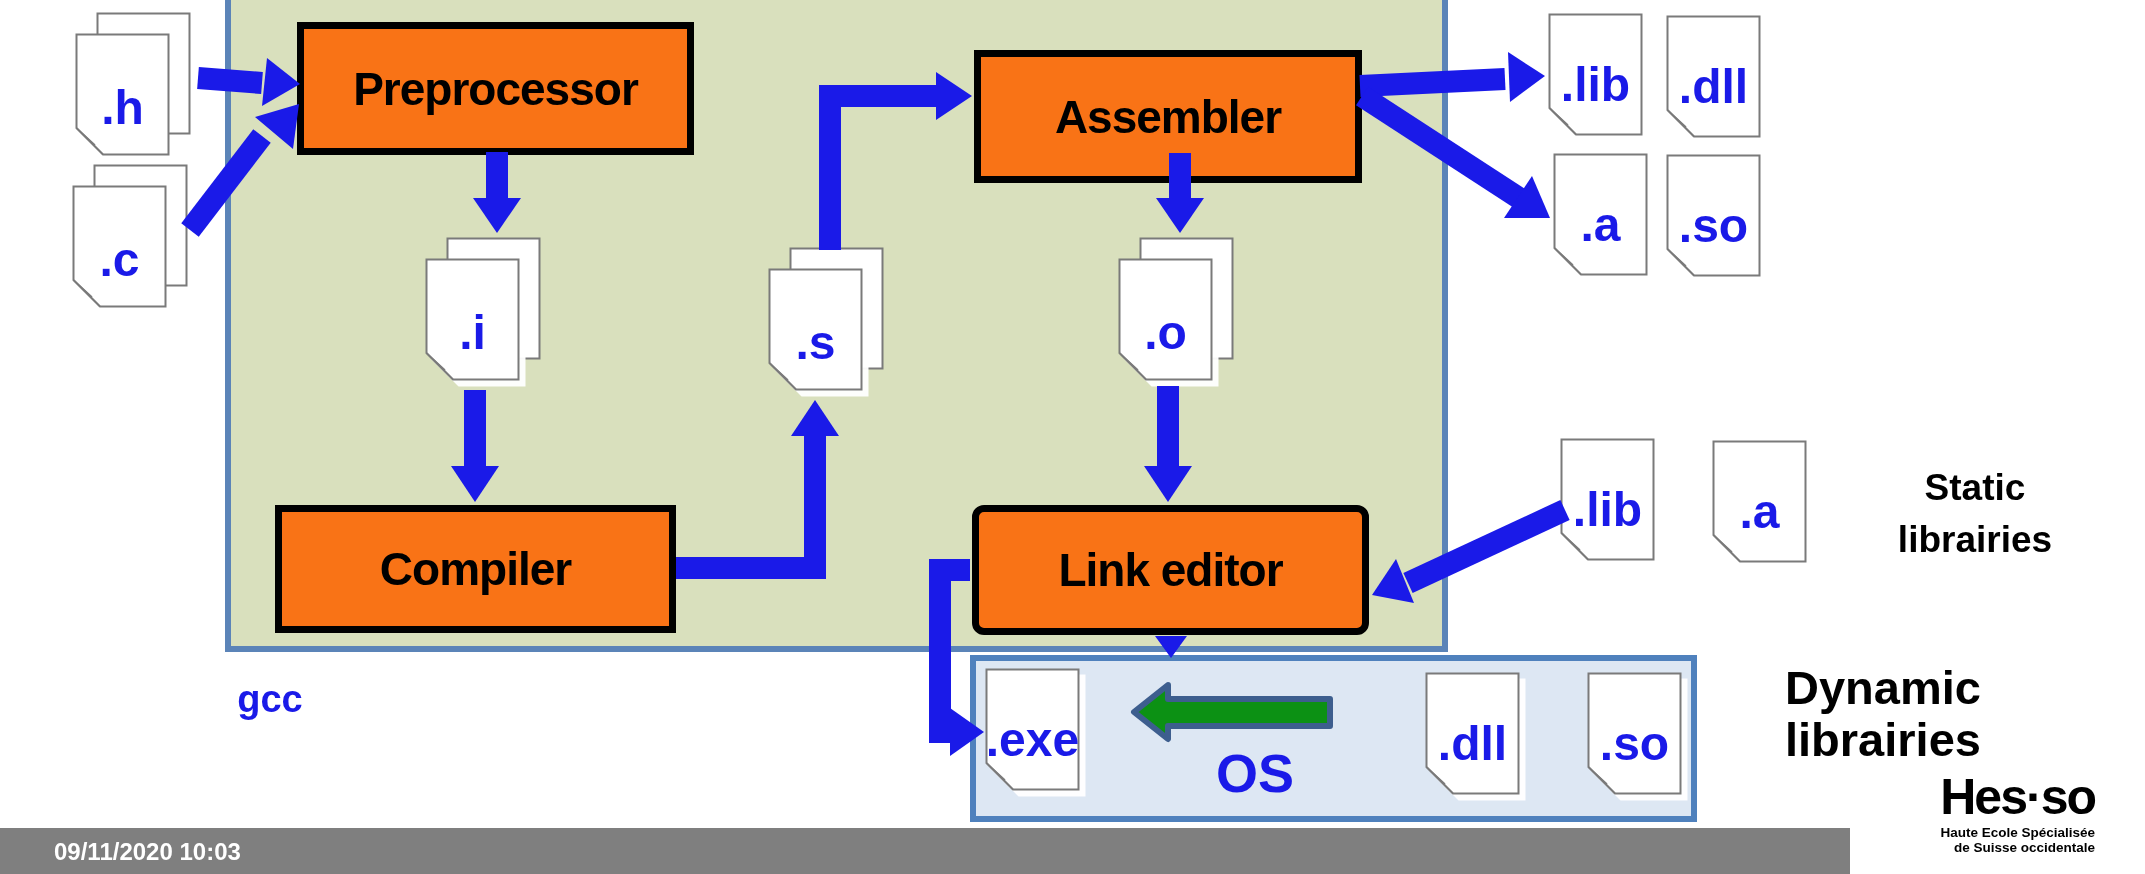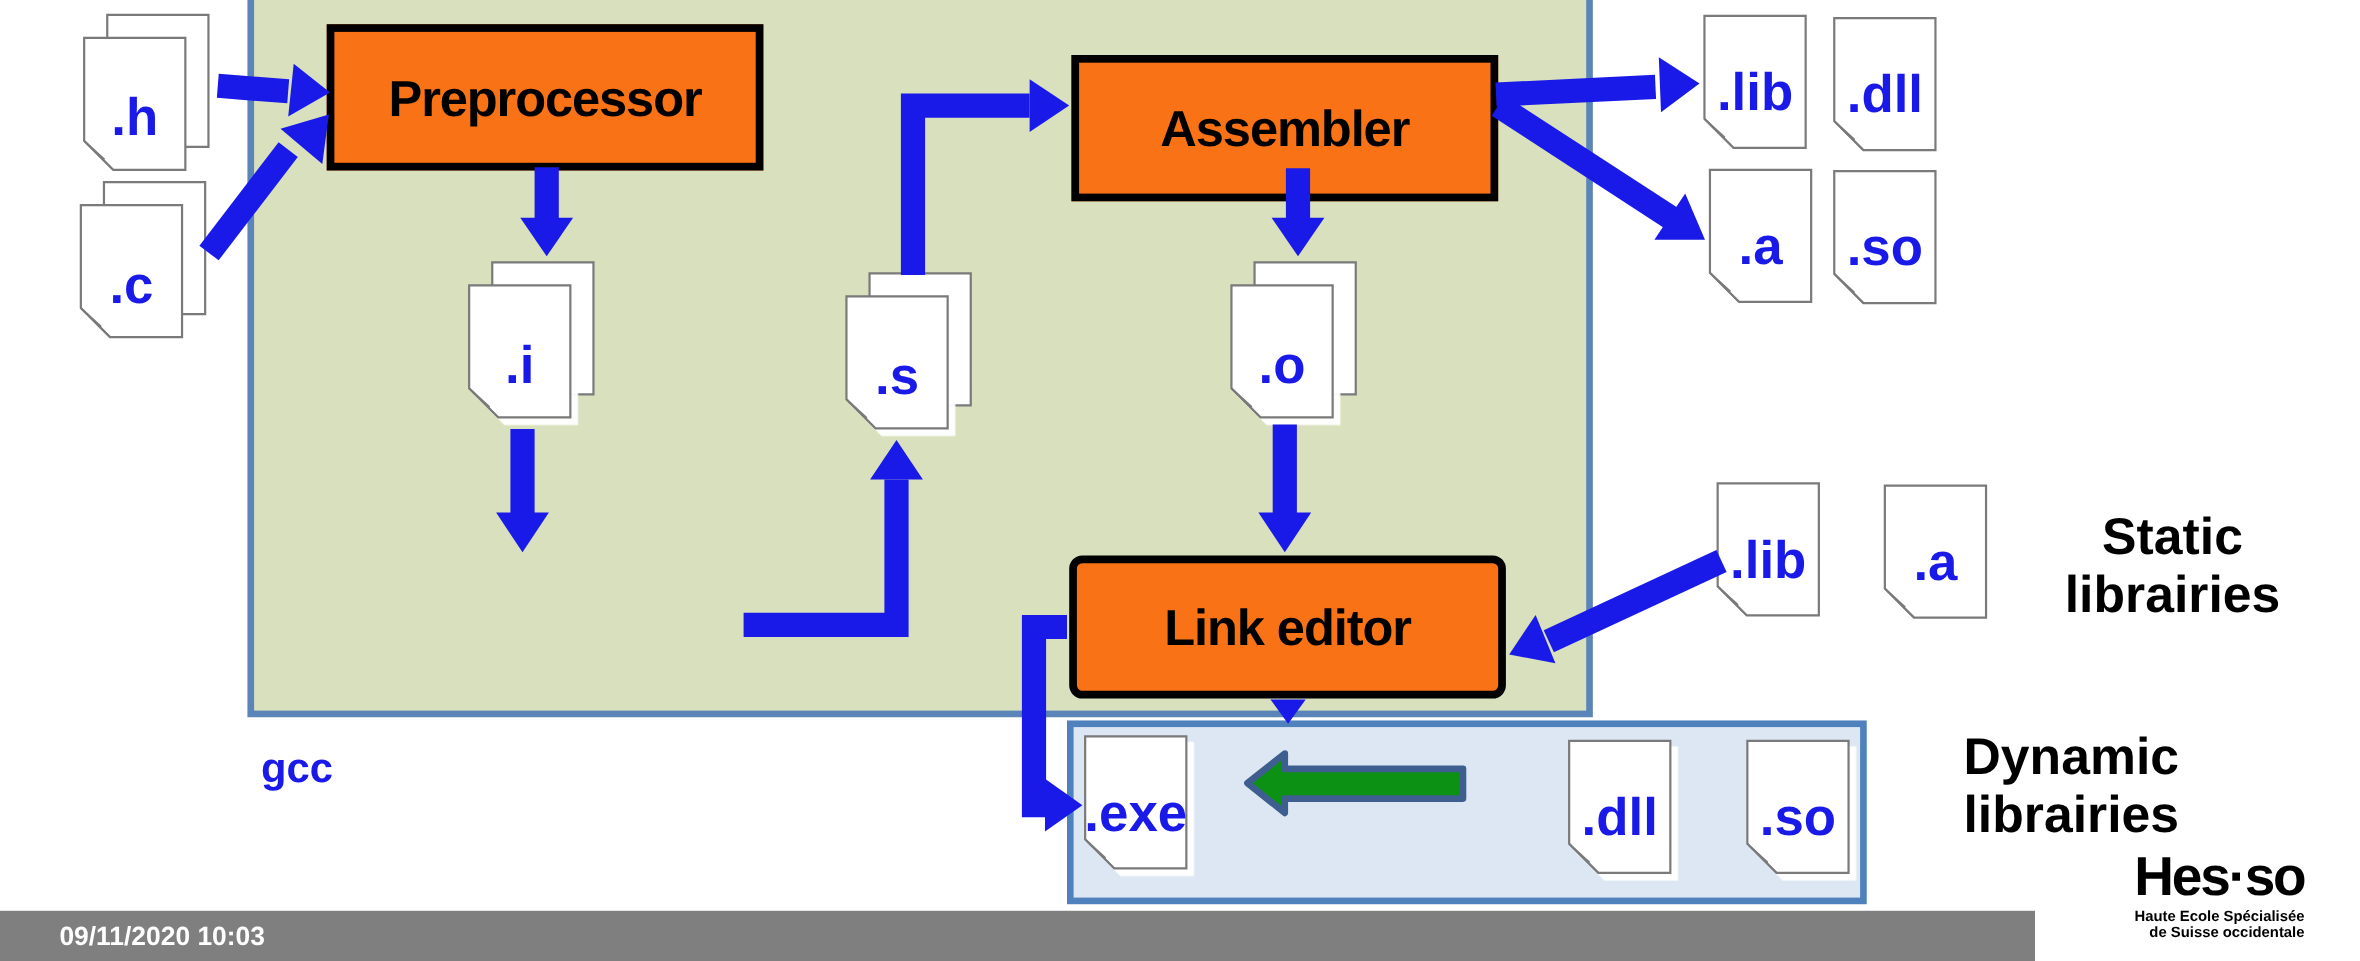--- a/index.html
+++ b/index.html
@@ -27,21 +27,21 @@
   .doc-single svg.front{left:0;top:0;width:95px;height:123px;}
   .doc-label{position:absolute;color:#1a1ae8;font-weight:700;font-size:48px;line-height:1;
              white-space:nowrap;text-align:center;pointer-events:none;}
   .doc-stacked .doc-label{left:-40px;width:175px;top:72px;}
   .doc-single .doc-label{left:-40px;width:175px;top:48px;}
   
   .blue-label{position:absolute;color:#1a1ae8;font-weight:700;}
   .black-label{position:absolute;color:#000;font-weight:700;}
   #gcc-label{left:205px;top:678px;width:130px;font-size:38px;text-align:center;}
   #os-label{left:1180px;top:742px;width:150px;font-size:54px;text-align:center;}
-  #static-label{left:1855px;top:462px;width:240px;font-size:47px;line-height:52px;text-align:center;}
+  #static-label{left:1855px;top:462px;width:240px;font-size:37px;line-height:52px;text-align:center;}
   #dynamic-label{left:1785px;top:662px;width:320px;font-size:47px;line-height:52px;text-align:left;}
   #timestamp{position:absolute;left:54px;top:838px;color:#fff;font-size:24px;font-weight:700;}
   #hesso{position:absolute;left:1795px;top:772px;width:300px;text-align:right;color:#000;}
   #hesso .name{font-size:50px;font-weight:700;letter-spacing:-2px;line-height:50px;}
   #hesso .tagline{font-size:13.5px;font-weight:700;line-height:15px;margin-top:3px;}
   
   #arrows{position:absolute;left:0;top:0;width:2145px;height:874px;pointer-events:none;}
   #arrows .bl{stroke:#1a1ae8;stroke-width:22;fill:none;}
   #arrows .bh{fill:#1a1ae8;stroke:none;}
 </style>
@@ -53,20 +53,23 @@
   <div id="gcc-box" class="panel"></div>
   <div id="os-box" class="panel"></div>
   <div id="footer-bar" class="panel"></div>
 
   <div class="pbox" style="left:297px;top:22px;width:397px;height:133px;">
     <span>Preprocessor</span>
   </div>
   <div class="pbox" style="left:974px;top:22px;width:388px;height:133px;margin-top:28px;">
     <span>Assembler</span>
   </div>
+  <div class="pbox" style="left:275px;top:505px;width:401px;height:128px;">
+    <span>Compiler</span>
+  </div>
   <div class="pbox" style="left:972px;top:505px;width:397px;height:130px;border-radius:12px;">
     <span>Link editor</span>
   </div>
 
   <div class="doc doc-stacked" style="left:75px;top:12px;">
     <svg class="back" viewBox="0 0 95 123" preserveAspectRatio="none">
       <path class="pg" d="M1.5,1.5 H93.5 V121.5 H28 L1.5,95 Z"></path>
         <path class="crease" d="M1.5,95 L28,121.5 M2.5,96 L20,112"></path>
       </svg>
     <svg class="front" viewBox="0 0 95 123" preserveAspectRatio="none">
@@ -184,20 +187,21 @@
   </div>
   <div class="doc doc-single halo" style="left:1587px;top:672px;">
     <svg class="front" viewBox="0 0 95 123" preserveAspectRatio="none">
       <path class="pg" d="M1.5,1.5 H93.5 V121.5 H28 L1.5,95 Z"></path>
         <path class="crease" d="M1.5,95 L28,121.5 M2.5,96 L20,112"></path>
       </svg>
     <span class="doc-label">.so</span>
   </div>
 
   <div id="gcc-label" class="blue-label">gcc</div>
+  <div id="os-label" class="blue-label">OS</div>
   <div id="static-label" class="black-label">
     <div>Static</div>
     <div>librairies</div>
   </div>
   <div id="dynamic-label" class="black-label">
     <div>Dynamic</div>
     <div>librairies</div>
   </div>
   <div id="timestamp">09/11/2020 10:03</div>
   <div id="hesso">

